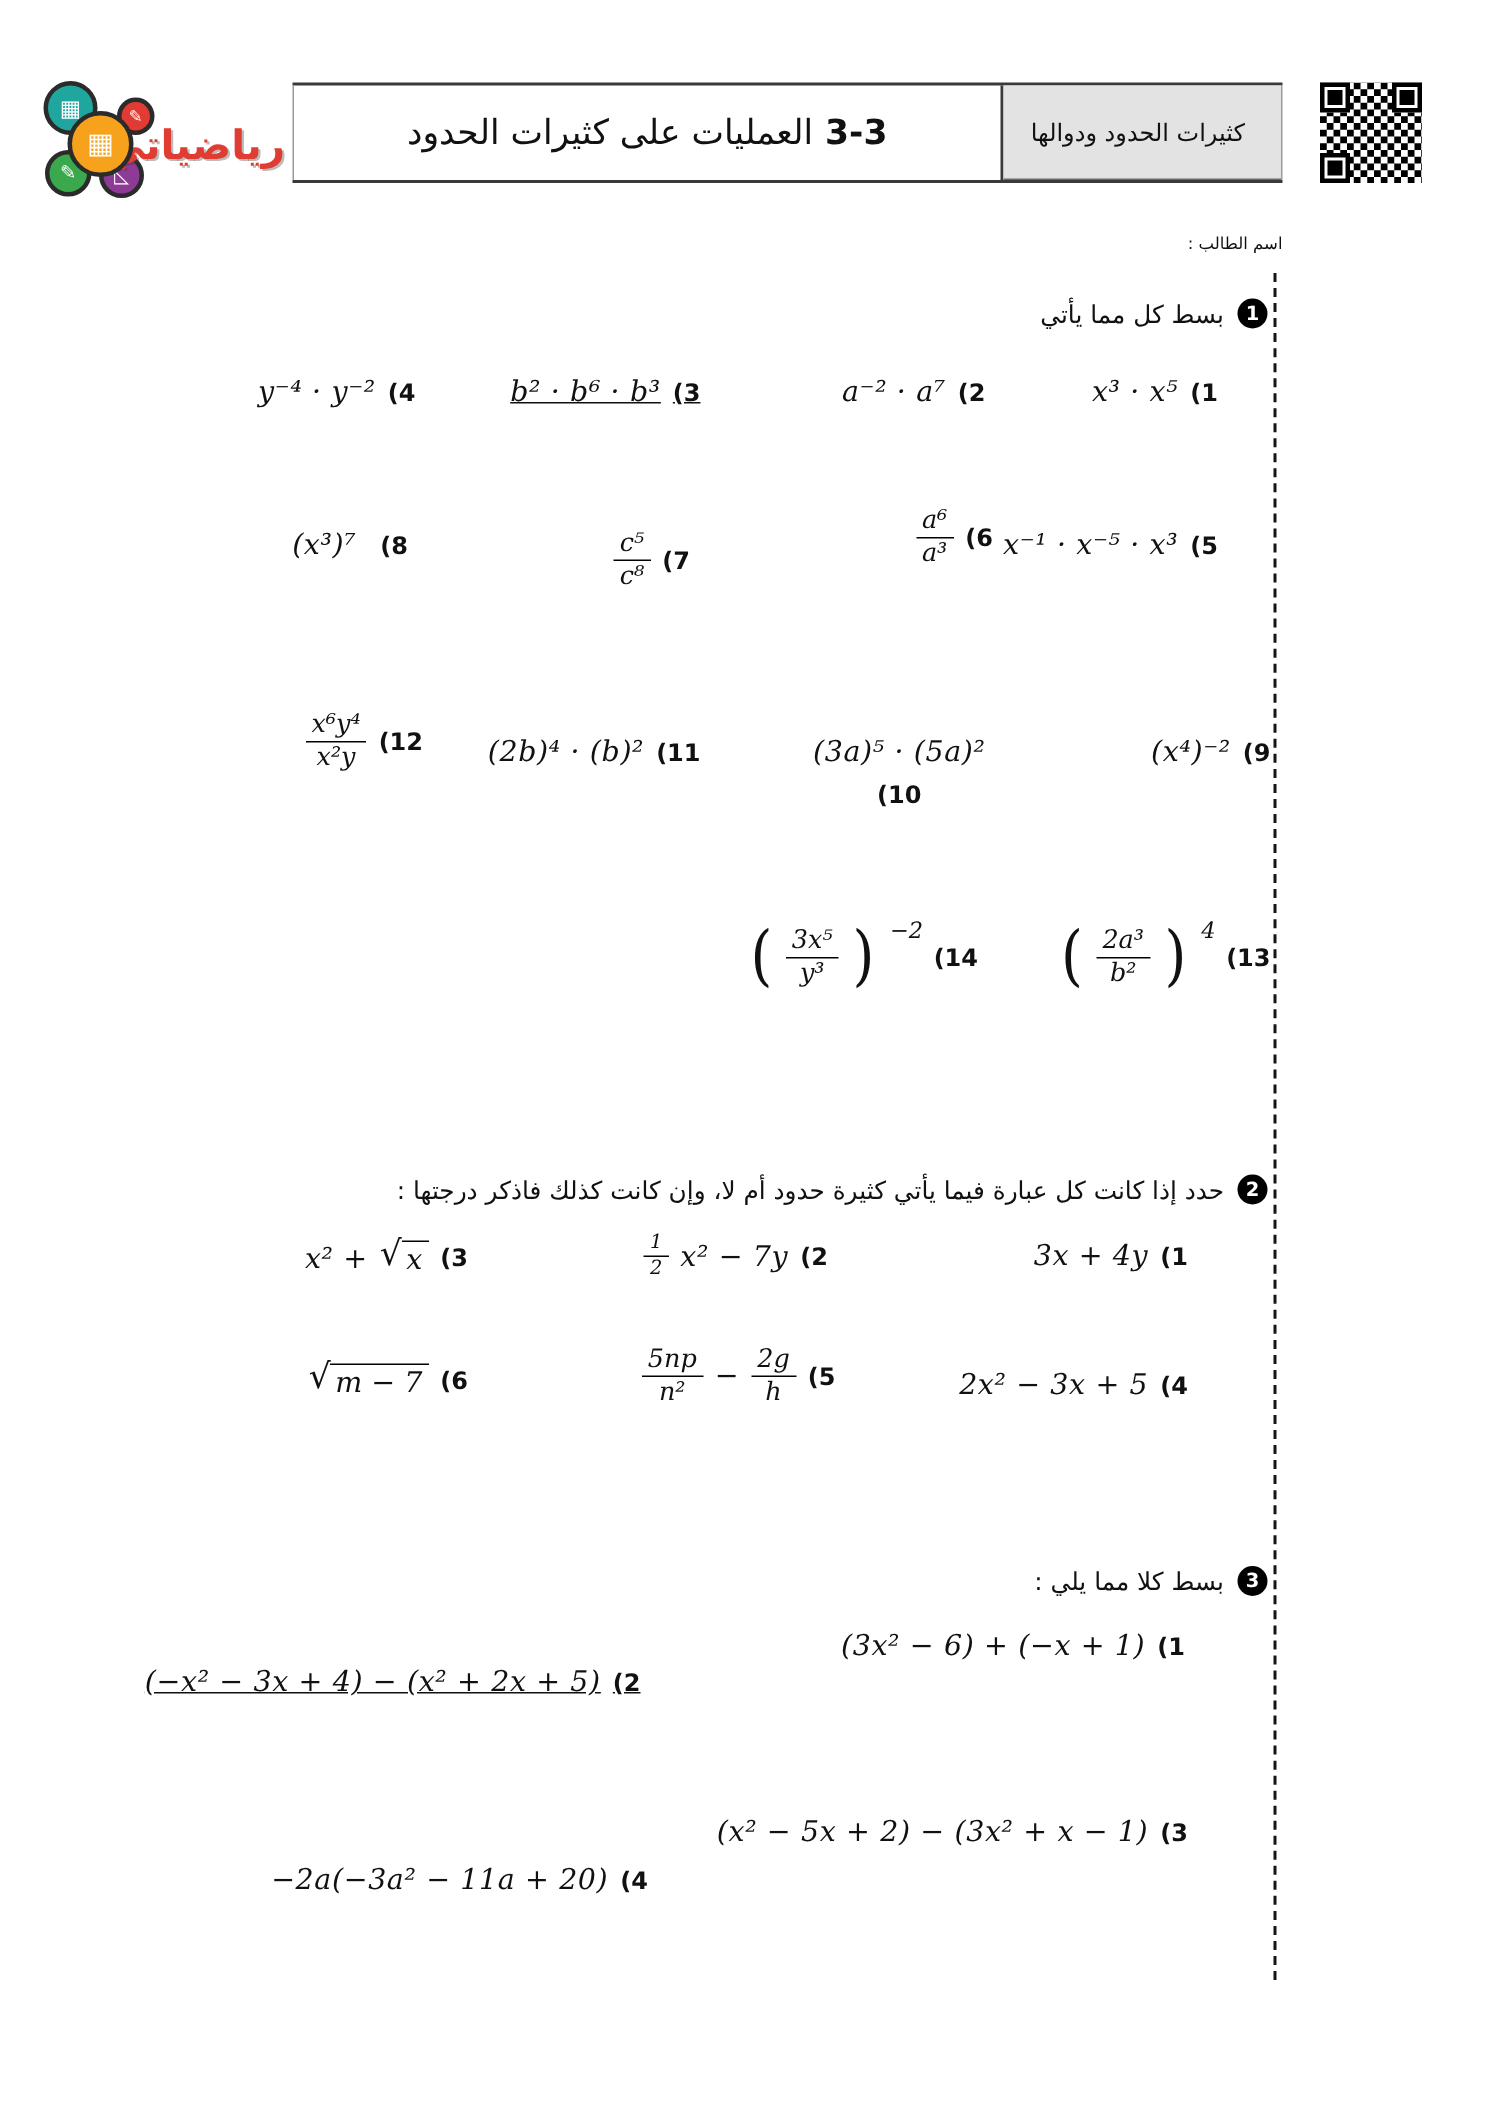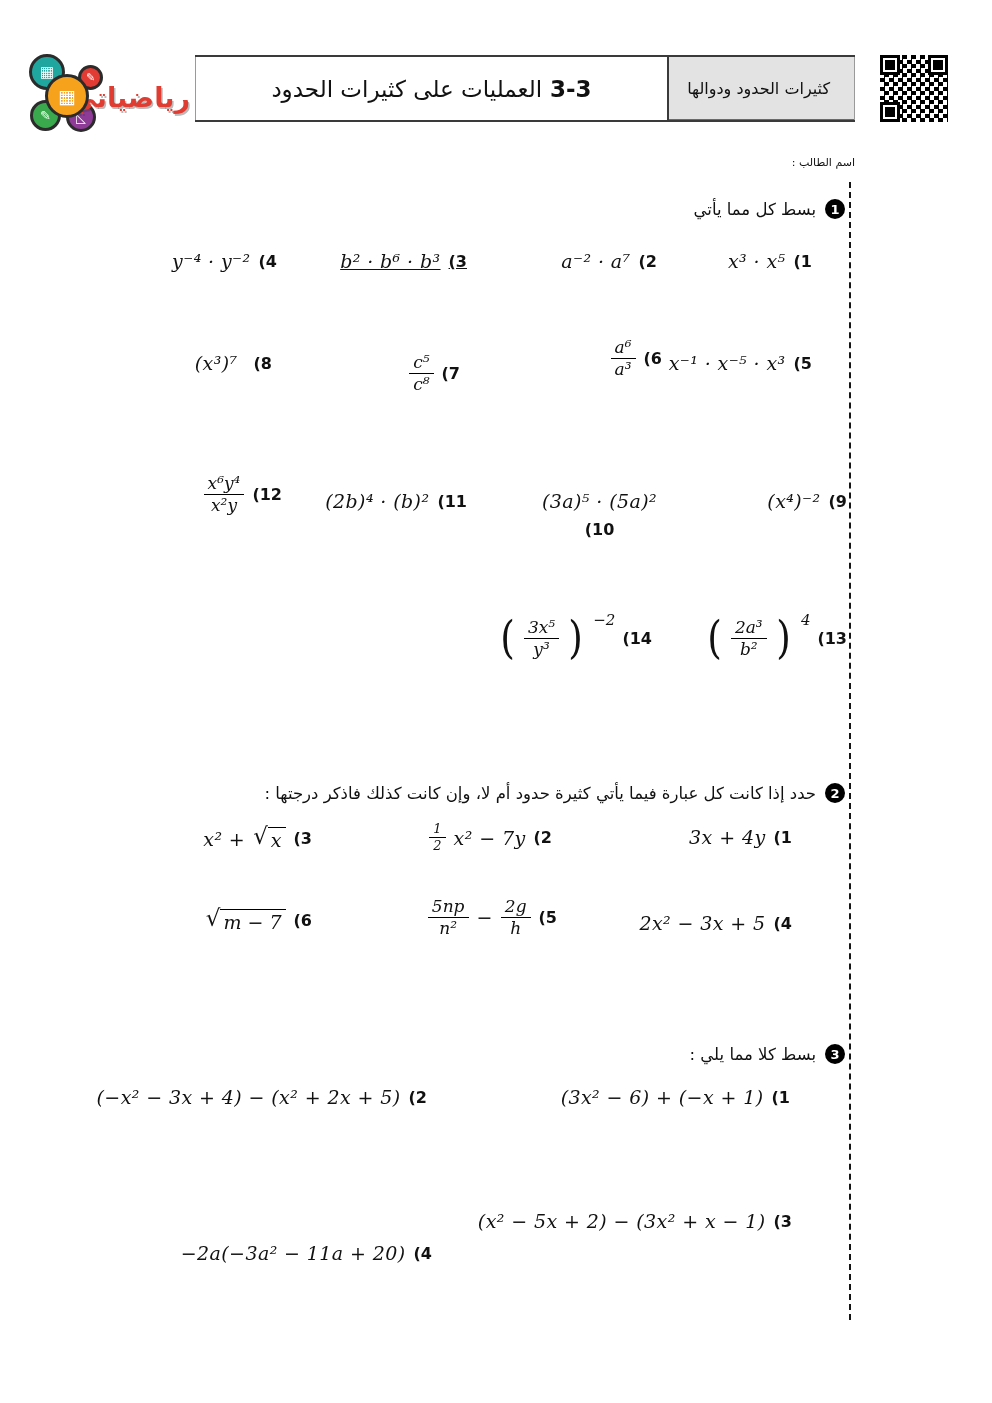--- a/index.html
+++ b/index.html
@@ -246,21 +246,21 @@
 
   <div class="sechead" style="right:147px;top:1044px;">
     <span class="badge">3</span>
     <span class="sectitle">بسط كلا مما يلي :</span>
   </div>
 
   <div class="prob" style="right:202px;top:1086px;">
     <span class="expr">(3x² − 6) + (−x + 1)</span>
     <span class="pnum">(1</span>
   </div>
-  <div class="prob" style="right:565px;top:1086px;">
+  <div class="prob" style="right:565px;top:1110px;text-decoration:underline;">
     <span class="expr">(−x² − 3x + 4) − (x² + 2x + 5)</span>
     <span class="pnum">(2</span>
   </div>
   <div class="prob" style="right:200px;top:1210px;">
     <span class="expr">(x² − 5x + 2) − (3x² + x − 1)</span>
     <span class="pnum">(3</span>
   </div>
   <div class="prob" style="right:560px;top:1242px;align-items:center;">
     <span class="expr">−2a(−3a² − 11a + 20)</span>
     <span class="pnum">(4</span>

